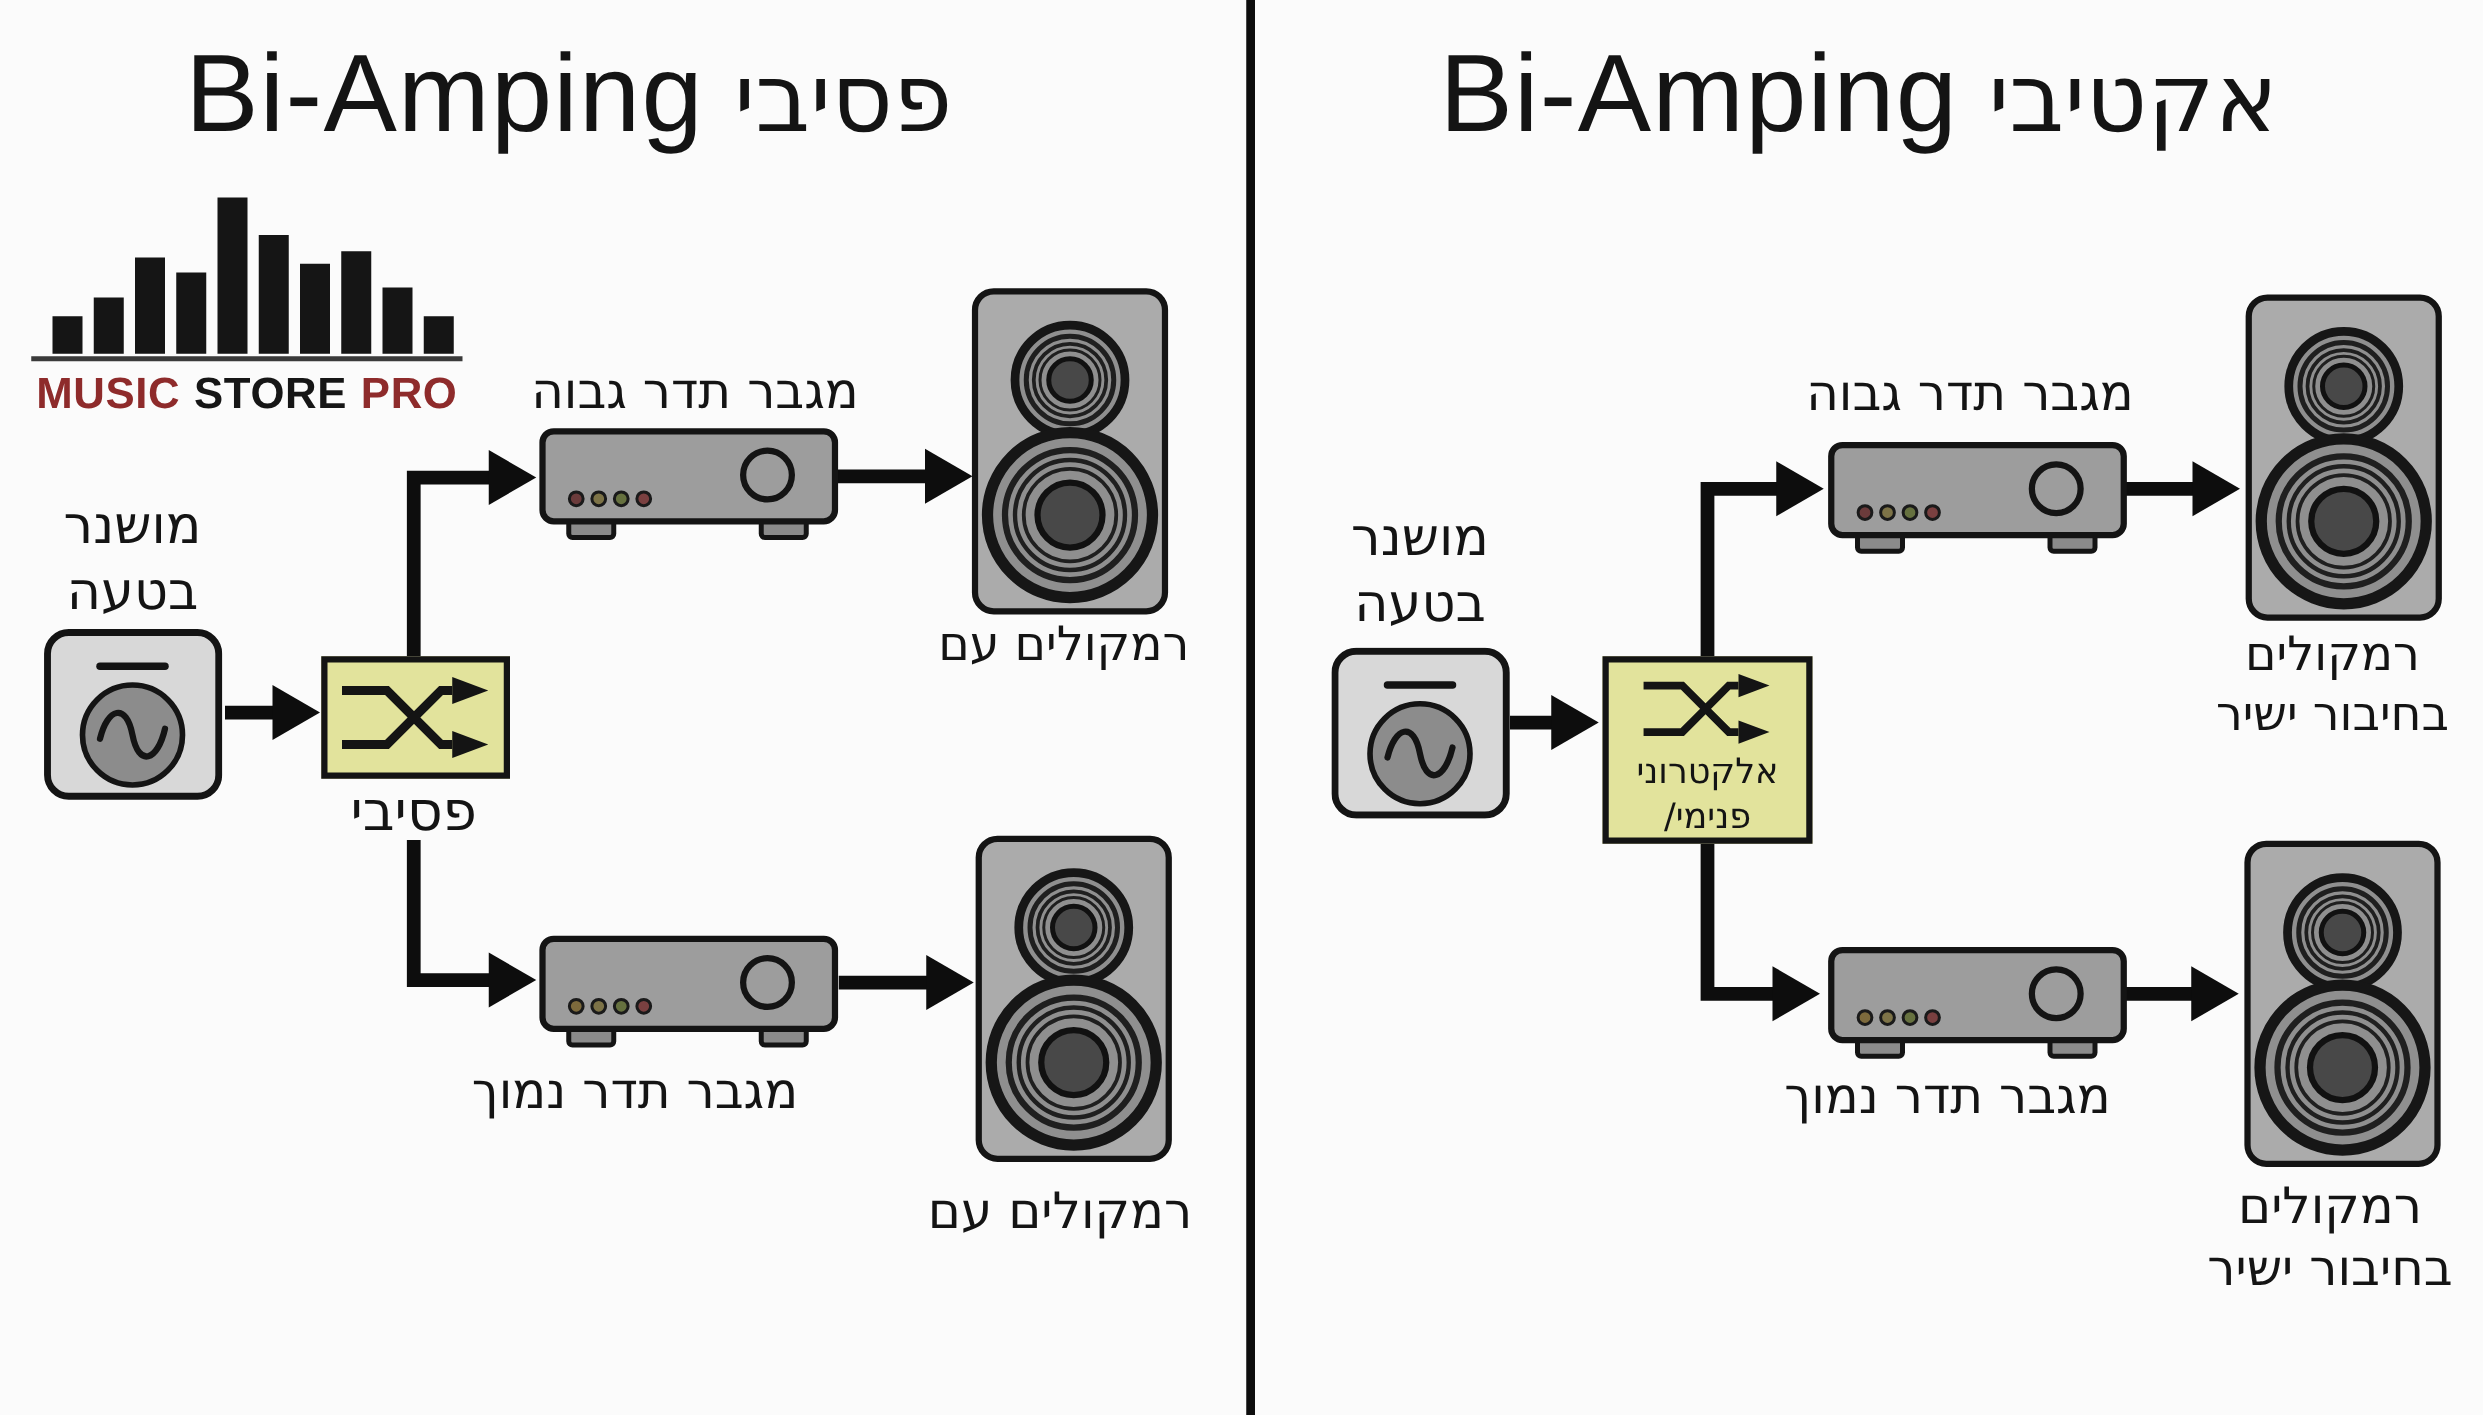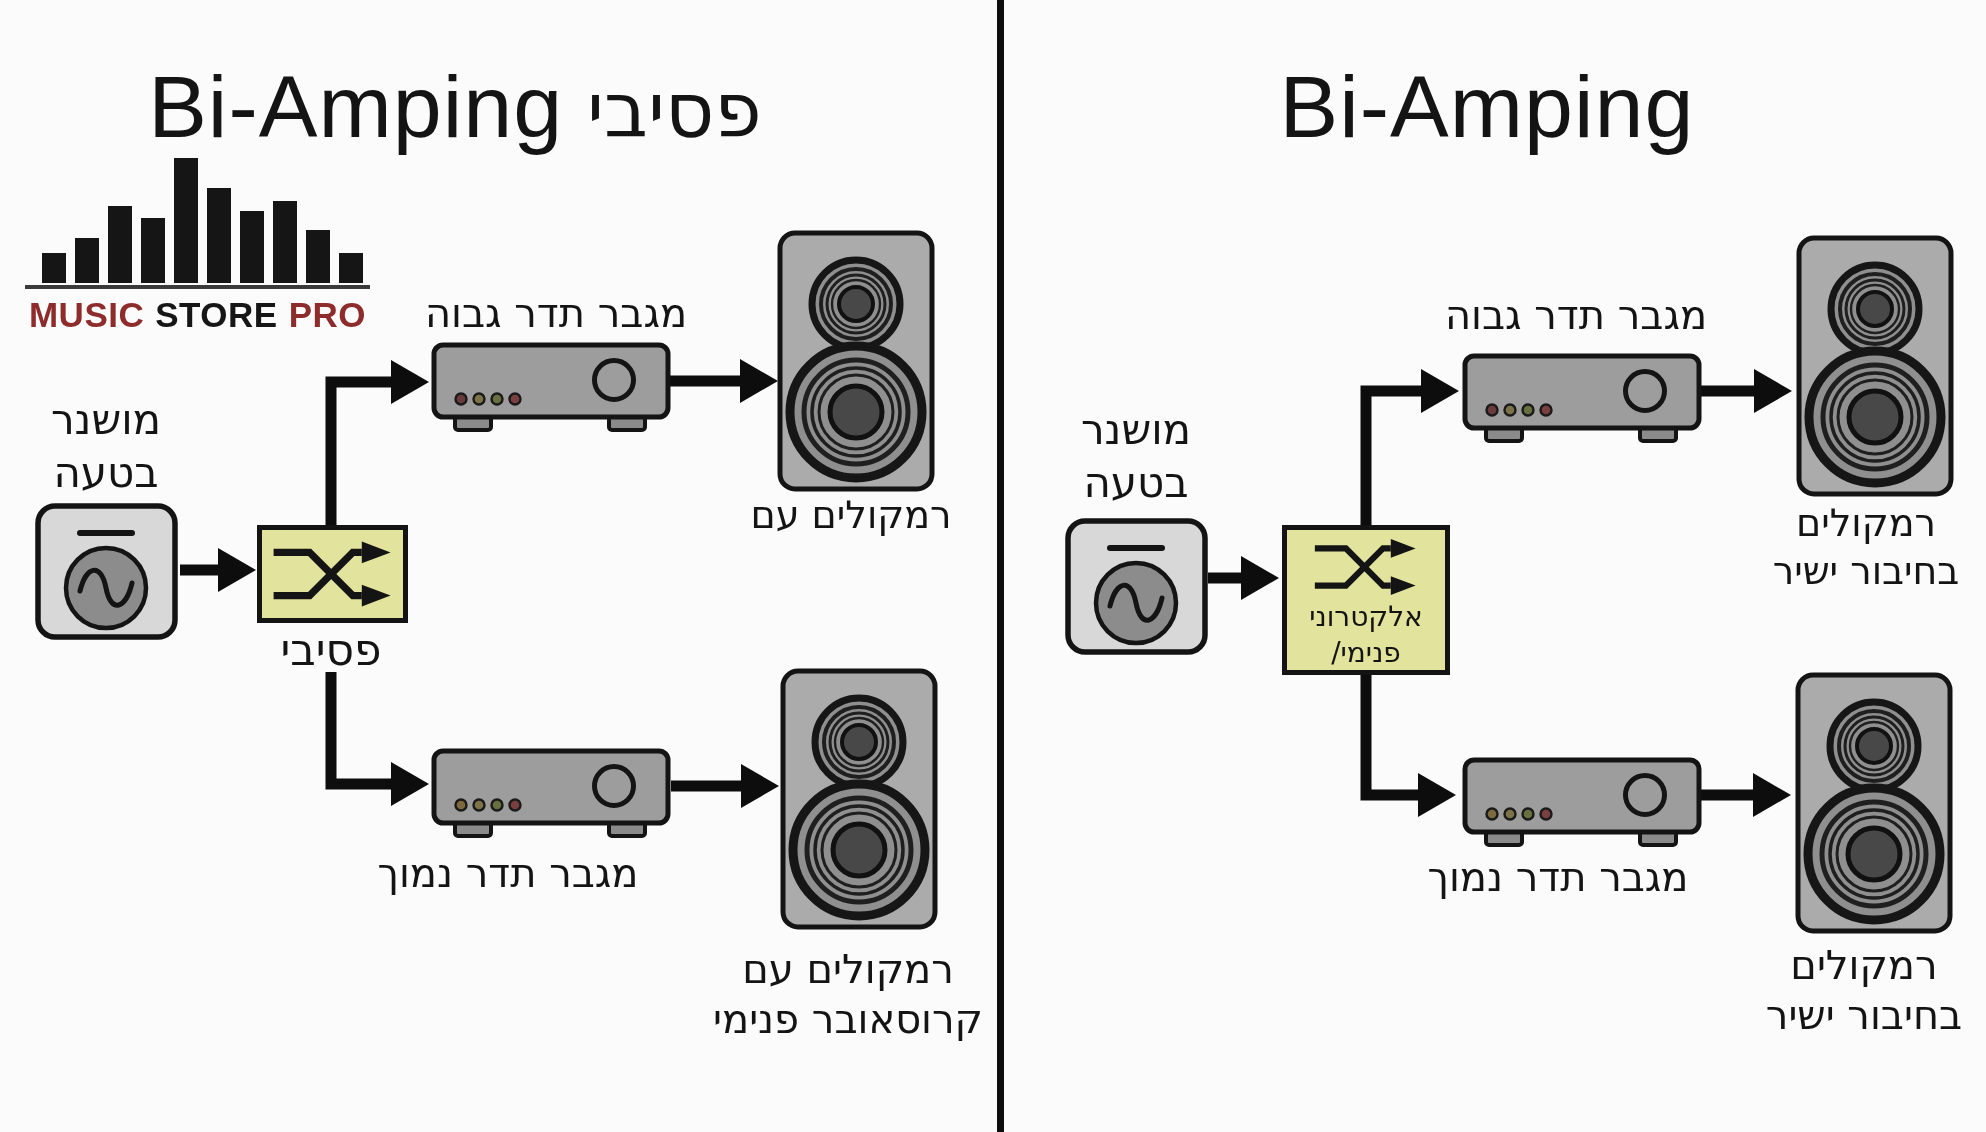--- a/index.html
+++ b/index.html
@@ -8,21 +8,21 @@
     background:var(--bg,#fbfbfb);
     font-family:"DejaVu Sans",sans-serif;color:#141414;
   }
   .panel{position:absolute;inset:0;}
   #divider{position:absolute;left:997px;top:0;width:7px;height:1132px;background:var(--line,#0d0d0d);}
   #connectors{position:absolute;left:0;top:0;pointer-events:none;}
   #connectors path{fill:none;stroke:var(--line,#0d0d0d);stroke-width:11;}
   #connectors polygon{fill:var(--line,#0d0d0d);}
 
   .title{position:absolute;display:flex;align-items:baseline;gap:24px;transform:translateX(-50%);white-space:nowrap;}
-  .title .lat{font-family:"Liberation Sans","DejaVu Sans",sans-serif;font-size:88px;letter-spacing:1px;margin-top:32px;}
+  .title .lat{font-family:"Liberation Sans","DejaVu Sans",sans-serif;font-size:88px;letter-spacing:1px;}
   .title .heb{font-size:76px;}
 
   .lbl{position:absolute;transform:translateX(-50%);text-align:center;font-size:42px;line-height:1.26;white-space:nowrap;}
 
   .component{position:absolute;}
   .xbox{background:var(--crossover-fill,#e2e39c);border:5px solid var(--box-border,#141414);
         box-sizing:border-box;display:flex;align-items:center;justify-content:center;}
   .xbox-col{flex-direction:column;gap:1px;padding-top:5px;}
   .xover-text{font-size:28px;line-height:1.25;text-align:center;}
 
@@ -193,28 +193,28 @@
       <circle class="drv-core" cx="79" cy="74" r="17" stroke-width="4"></circle>
       <circle class="drv-base" cx="79" cy="182" r="66" stroke-width="9"></circle>
       <circle class="drv-ring" cx="79" cy="182" r="52" stroke-width="5"></circle>
       <circle class="drv-ring" cx="79" cy="182" r="44" stroke-width="3.5"></circle>
       <circle class="drv-ring" cx="79" cy="182" r="37" stroke-width="3"></circle>
       <circle class="drv-core" cx="79" cy="182" r="26" stroke-width="5"></circle>
     </svg>
   </div>
   <div class="lbl" style="left:848px;top:944px;font-size:40px">
     <div>רמקולים עם</div>
-    <div>קרוסאובר פנימי</div>
   </div>
 </div>
 
 <div class="panel">
 
   <div class="title" style="left:1487px;top:24px">
     <span class="lat">Bi-Amping</span>
+    <span class="heb">אקטיבי</span>
   </div>
 
   <div class="lbl" style="left:1136px;top:404px">
     <div>מושנר</div>
     <div>בטעה</div>
   </div>
 
   <div class="component" style="left:1065px;top:518px">
     <svg width="143" height="137" viewBox="0 0 143 137">
       <rect class="src-body" x="3" y="3" width="137" height="131" rx="17"></rect>

